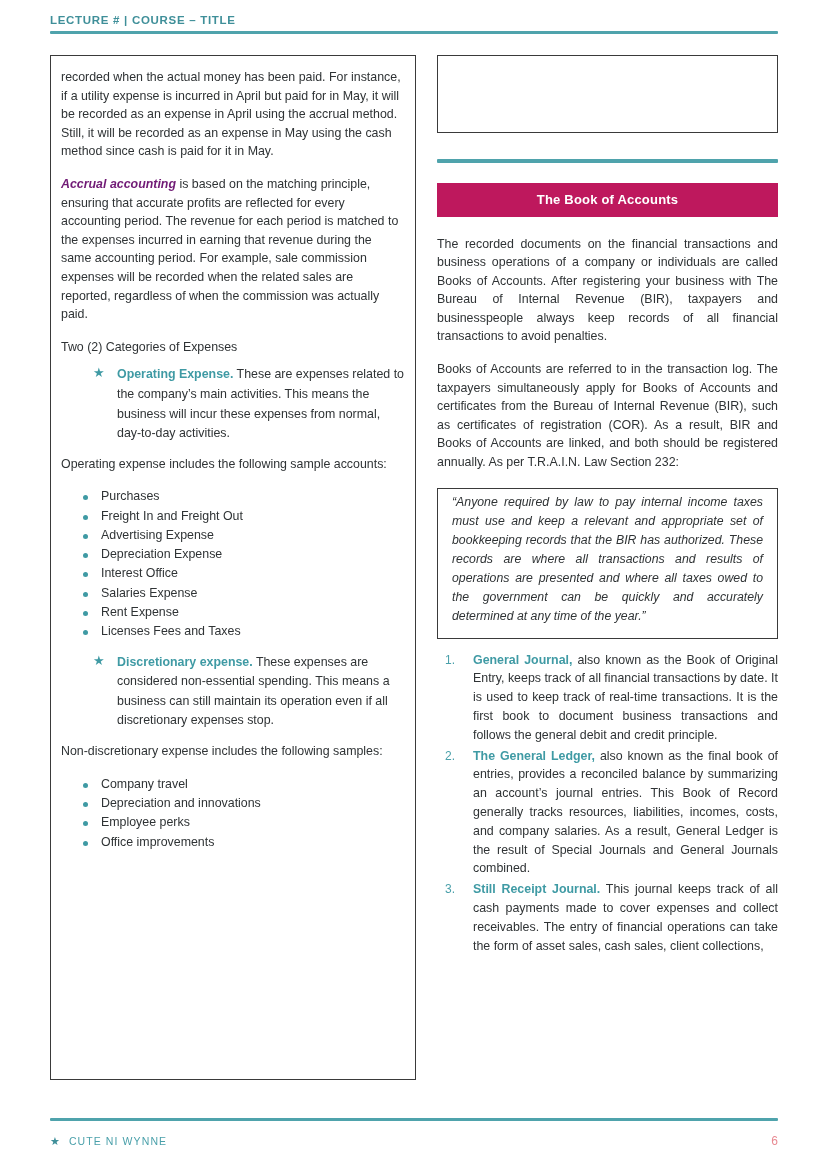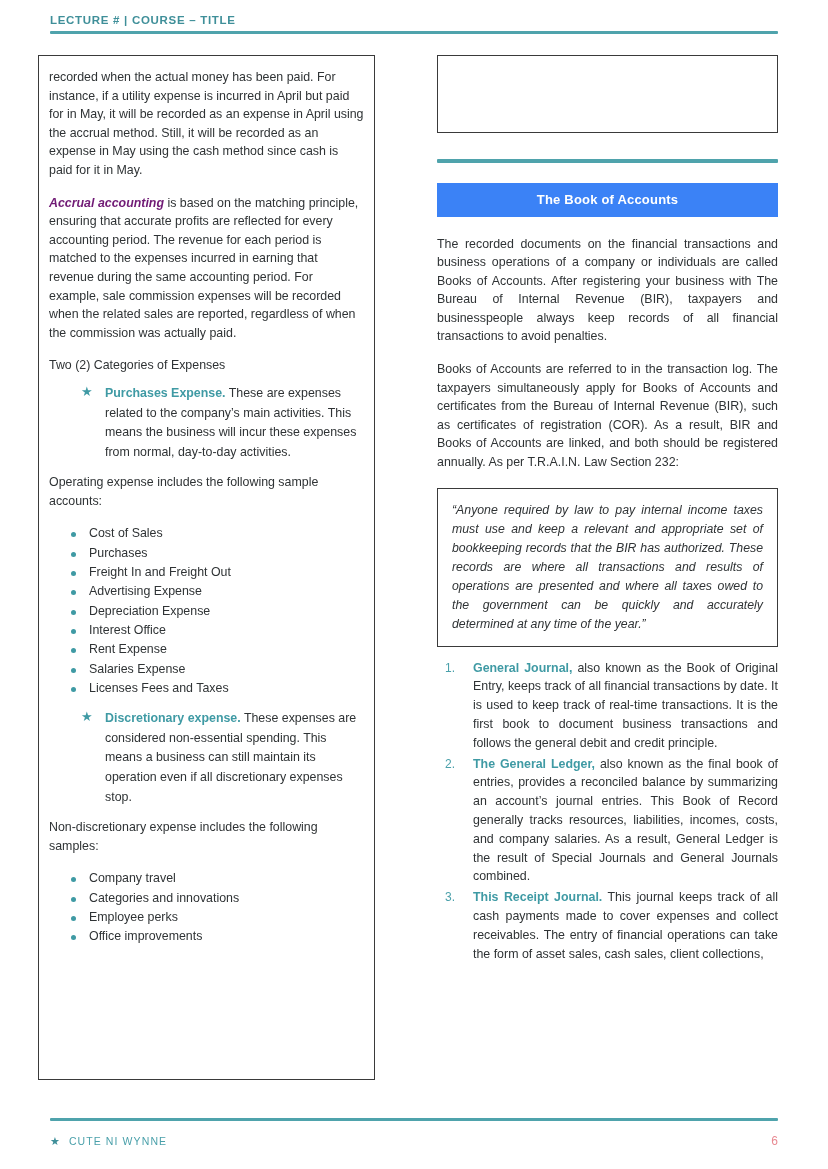--- a/index.html
+++ b/index.html
@@ -16,30 +16,30 @@
   .header-title{
     font-size:11.5px;font-weight:bold;letter-spacing:.7px;
     color:#3f8f99;white-space:nowrap;
   }
   .header-rule{
     margin-top:5px;height:3px;width:728px;
     background:#4fa3ac;border-radius:1px;
   }
 
   
-  .col-left{position:absolute;left:38px;top:55px;width:337px;}
+  .col-left{position:absolute;left:50px;top:55px;width:366px;}
   .col-right{position:absolute;left:437px;top:55px;width:341px;}
 
   .boxed{
     border:1.6px solid #3a3a3a;background:#fff;
     box-sizing:border-box;
   }
   .box-left{padding:12px 10px 12px 10px;min-height:1025px;}
   .box-top-right{padding:14px 12px 18px 12px;min-height:78px;}
-  .box-quote{padding:12px 14px 12px 14px;margin-top:16px;}
+  .box-quote{padding:4px 14px 12px 14px;margin-top:16px;}
 
   p{margin:0 0 14px 0;}
   .tx{font-size:12.4px;line-height:18.6px;}
   .just{text-align:justify;}
   .tealbold{color:#3f9aa4;font-weight:bold;}
   .teal-bi{color:#701a75;font-weight:bold;font-style:italic;}
 
   .indent{}
   .plain-line{font-size:12.4px;line-height:18.6px;margin:0 0 8px 0;}
 
@@ -66,21 +66,21 @@
     margin-left:68px;
   }
   ul.bl-center li:before{
     content:"";position:absolute;left:6px;top:8px;
     width:5px;height:5px;border-radius:50%;background:#6bb6c0;
   }
 
   .hr-teal{height:3.5px;background:#4fa3ac;margin:26px 0 20px 0;border-radius:1px;}
 
   .section-band{
-    background:#3b82f6;color:#ffffff;font-weight:bold;font-size:13px;
+    background:#be185d;color:#ffffff;font-weight:bold;font-size:13px;
     text-align:center;padding:9px 0 10px 0;letter-spacing:.2px;
     margin-bottom:18px;
   }
 
   .q{font-style:italic;font-size:12.3px;line-height:19px;text-align:justify;}
 
   ol.nl{list-style:none;margin:12px 0 0 0;padding:0;counter-reset:nl;}
   ol.nl li{
     position:relative;padding-left:36px;counter-increment:nl;
     font-size:12.4px;line-height:18.8px;text-align:justify;margin-bottom:2px;
@@ -118,43 +118,42 @@
     <div class="boxed box-left">
 
       <p class="tx">recorded when the actual money has been paid. For instance, if  a utility expense is incurred in April but paid for in May, it will be recorded as an expense in April using the  accrual method. Still, it will be recorded as an expense in May using the cash method since cash is paid for it  in May.</p>
 
       <p class="tx"><span class="teal-bi">Accrual accounting</span><span> is based on the matching principle, ensuring that accurate profits are reflected for every  accounting period. The revenue for each period is matched to the expenses incurred in earning that revenue  during the same accounting period. For example, sale commission expenses will be recorded when the  related sales are reported, regardless of when the commission was actually paid.</span></p>
 
       <p class="plain-line">Two (2) Categories of Expenses</p>
 
       <div class="star-item">
         <span class="star-glyph">★</span>
-        <span class="tx"><span class="tealbold">Purchases Expense.</span><span> These are expenses related to the company’s main activities. This means the  business will incur these expenses from normal, day-to-day activities.</span></span>
+        <span class="tx"><span class="tealbold">Operating Expense.</span><span> These are expenses related to the company’s main activities. This means the  business will incur these expenses from normal, day-to-day activities.</span></span>
       </div>
       <p class="tx indent">Operating expense includes the following sample accounts:</p>
       <ul class="bl bl-in">
-        <li>Cost of Sales</li>
         <li>Purchases</li>
         <li>Freight In and Freight Out</li>
         <li>Advertising Expense</li>
         <li>Depreciation Expense</li>
         <li>Interest Office</li>
+        <li>Salaries Expense</li>
         <li>Rent Expense</li>
-        <li>Salaries Expense</li>
         <li>Licenses Fees and Taxes</li>
       </ul>
 
       <div class="star-item">
         <span class="star-glyph">★</span>
         <span class="tx"><span class="tealbold">Discretionary expense.</span><span> These expenses are considered non-essential spending. This means a  business can still maintain its operation even if all discretionary expenses stop.</span></span>
       </div>
       <p class="tx indent">Non-discretionary expense includes the following samples:</p>
       <ul class="bl bl-in">
         <li>Company travel</li>
-        <li>Categories and innovations</li>
+        <li>Depreciation and innovations</li>
         <li>Employee perks</li>
         <li>Office improvements</li>
       </ul>
 
     </div>
   </div>
 
   <div class="col-right">
 
     <div class="boxed box-top-right">
@@ -169,21 +168,21 @@
     <p class="tx just">The recorded documents on the financial transactions and business operations of a company or individuals  are called Books of Accounts. After registering your business with The Bureau of Internal Revenue (BIR),  taxpayers and businesspeople always keep records of all financial transactions to avoid penalties.</p>
     <p class="tx just">Books of Accounts are referred to in the transaction log. The taxpayers simultaneously apply for Books of Accounts and certificates from the Bureau of Internal Revenue (BIR), such as certificates of registration (COR). As a result, BIR and Books of Accounts are linked, and both should be registered annually. As per T.R.A.I.N. Law Section 232:</p>
 
     <div class="boxed box-quote">
       <div class="q">“Anyone required by law to pay internal income taxes must use and keep a relevant and appropriate  set of bookkeeping records that the BIR has authorized. These records are where all transactions and   results of operations are presented and where all taxes owed to the government can be quickly and  accurately determined at any time of the year.”</div>
     </div>
 
     <ol class="nl">
       <li><span class="tealbold">General Journal,</span><span> also known as the Book of Original Entry, keeps track of all financial transactions by  date. It is used to keep track of real-time transactions. It is the first book to document business  transactions and follows the general debit and credit principle.</span></li>
       <li><span class="tealbold">The General Ledger,</span><span> also known as the final book of entries, provides a reconciled balance by  summarizing an account’s journal entries. This Book of Record generally tracks resources, liabilities,  incomes, costs, and company salaries. As a result, General Ledger is the result of Special Journals and  General Journals combined.</span></li>
-      <li><span class="tealbold">This Receipt Journal.</span><span> This journal keeps track of all cash payments made to cover expenses and  collect receivables. The entry of financial operations can take the form of asset sales, cash sales, client  collections,</span></li>
+      <li><span class="tealbold">Still Receipt Journal.</span><span> This journal keeps track of all cash payments made to cover expenses and  collect receivables. The entry of financial operations can take the form of asset sales, cash sales, client  collections,</span></li>
     </ol>
 
   </div>
 
   <div class="footer">
     <div class="footer-rule"></div>
     <div class="footer-row">
       <div class="footer-left">
         <span class="footer-star">★</span>
         <span class="footer-label">CUTE NI WYNNE</span>

